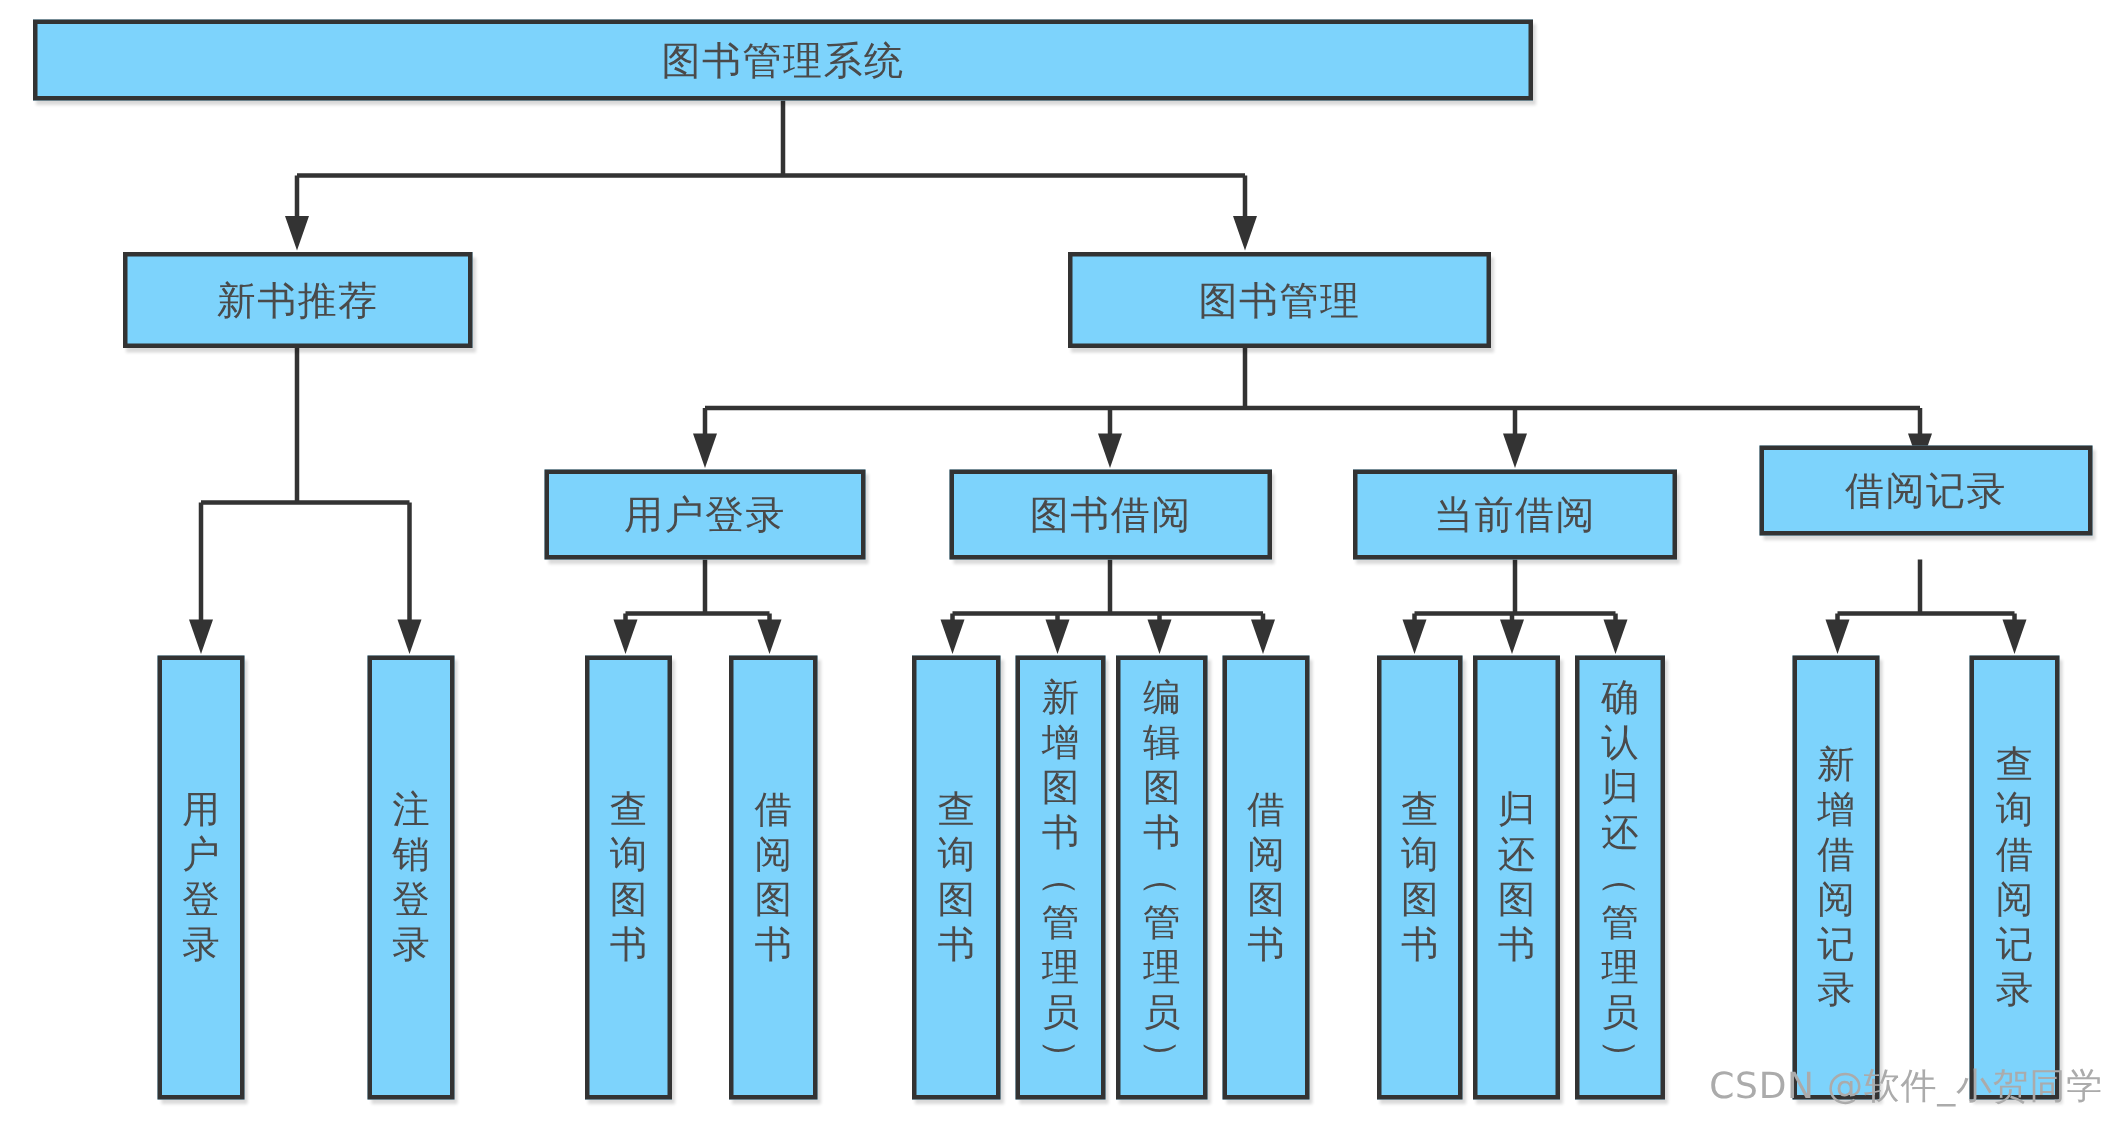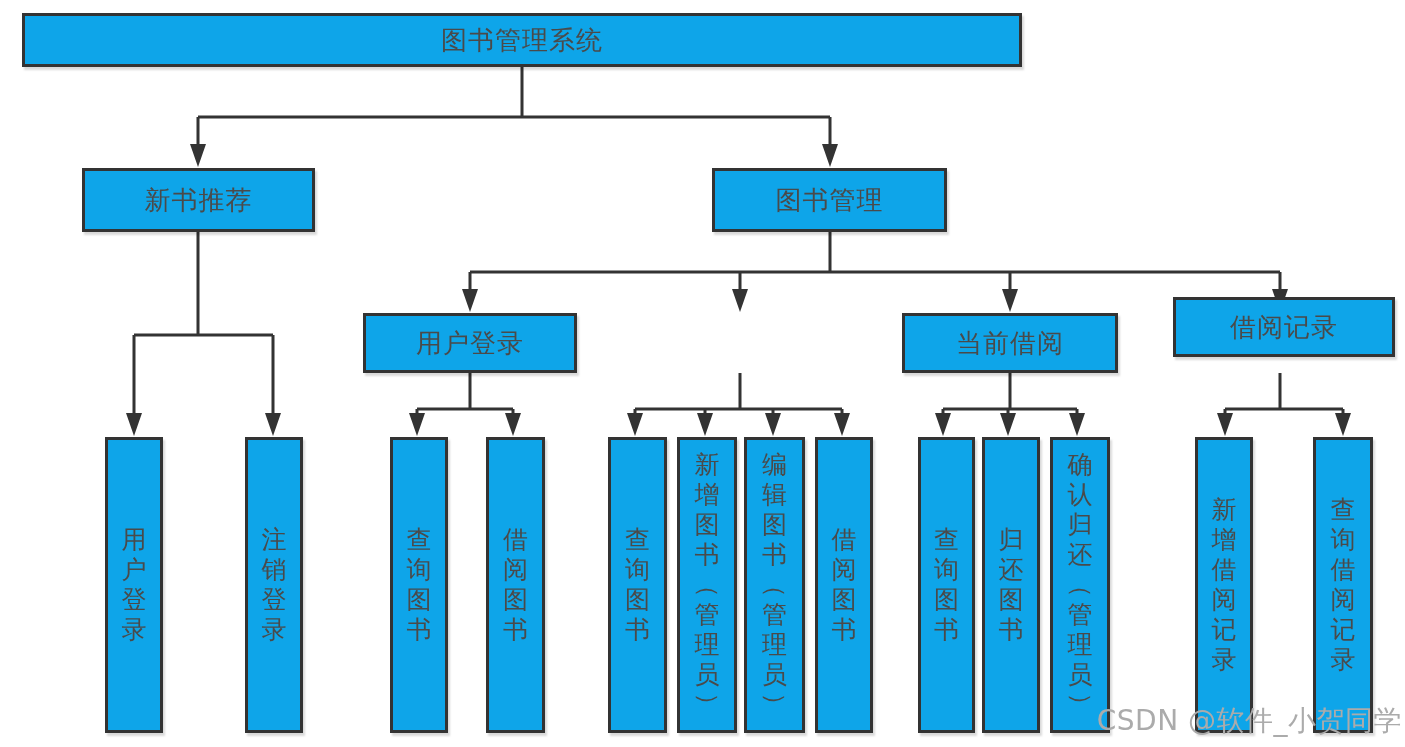--- a/index.html
+++ b/index.html
@@ -10,62 +10,62 @@
     background:#ffffff;
     overflow:hidden;
     font-family:"DejaVu Sans","Liberation Sans",sans-serif;
     --line:#333333;
     --text:#4a4a4a;
     --wm:#ababab;
   }
   svg.wires { position:absolute; left:0; top:0; width:1405px; height:747px; }
   .box {
     position:absolute;
-    background:#0ea5e9;
+    background:#7dd3fc;
     border:3px solid var(--line);
     color:var(--text);
     box-shadow:2px 3px 2px rgba(0,0,0,0.15);
   }
   .hbox {
     display:flex; align-items:center; justify-content:center;
     font-size:26px; letter-spacing:1px; white-space:nowrap;
   }
   .vbox .label {
     display:flex; flex-direction:column;
     align-items:center; justify-content:center;
     width:100%; height:100%;
     font-size:25px;
   }
   .vbox .label span { line-height:30px; display:block; }
   .vbox .label span.rot { transform:rotate(90deg); }
   
   .n-root   { left:22px;   top:13px;  width:1000px; height:54px; }
   .n-login  { left:82px;   top:168px; width:233px;  height:64px; }
-  .n-mgmt   { left:712px;  top:168px; width:235px;  height:64px; }
+  .n-mgmt   { left:712px;  top:168px; width:282px;  height:64px; }
   .n-sec0   { left:363px;  top:313px; width:214px;  height:60px; }
   .n-sec1   { left:633px;  top:313px; width:215px;  height:60px; }
   .n-sec2   { left:902px;  top:313px; width:216px;  height:60px; }
   .n-sec3   { left:1173px; top:297px; width:222px;  height:60px; }
   .leaf     { top:437px; height:296px; }
   .n-l0  { left:105px;  width:58px; }
   .n-l1  { left:245px;  width:58px; }
   .n-l2  { left:390px;  width:58px; }
   .n-l3  { left:486px;  width:59px; }
   .n-l4  { left:608px;  width:59px; }
   .n-l5  { left:677px;  width:60px; }
   .n-l6  { left:744px;  width:61px; }
   .n-l7  { left:815px;  width:58px; }
   .n-l8  { left:918px;  width:57px; }
   .n-l9  { left:982px;  width:58px; }
   .n-l10 { left:1050px; width:60px; }
   .n-l11 { left:1195px; width:58px; }
   .n-l12 { left:1313px; width:60px; }
   .watermark {
     position:absolute; right:3px; bottom:7px;
-    font-size:28px; color:var(--wm); letter-spacing:0.5px;
+    font-size:24px; color:var(--wm); letter-spacing:0.5px;
     white-space:nowrap;
   }
 </style>
 </head>
 <body>
 
 <div class="canvas" style="--line: #333333; --text: #4a4a4a; --wm: #ababab;">
 
   <svg class="wires" viewBox="0 0 1405 747" xmlns="http://www.w3.org/2000/svg">
     <path fill="none" stroke="#333333" stroke-width="3" d="
@@ -99,20 +99,21 @@
       <polygon points="1335,413 1351,413 1343,436"></polygon>
     </g>
   </svg>
 
   <div class="box hbox n-root">图书管理系统</div>
 
   <div class="box hbox n-login">新书推荐</div>
   <div class="box hbox n-mgmt">图书管理</div>
 
   <div class="box hbox n-sec0">用户登录</div>
+  <div class="box hbox n-sec1">图书借阅</div>
   <div class="box hbox n-sec2">当前借阅</div>
   <div class="box hbox n-sec3">借阅记录</div>
 
   <div class="box vbox leaf n-l0">
       <div class="label">
         <span>用</span>
         <span>户</span>
         <span>登</span>
         <span>录</span>
       </div>

